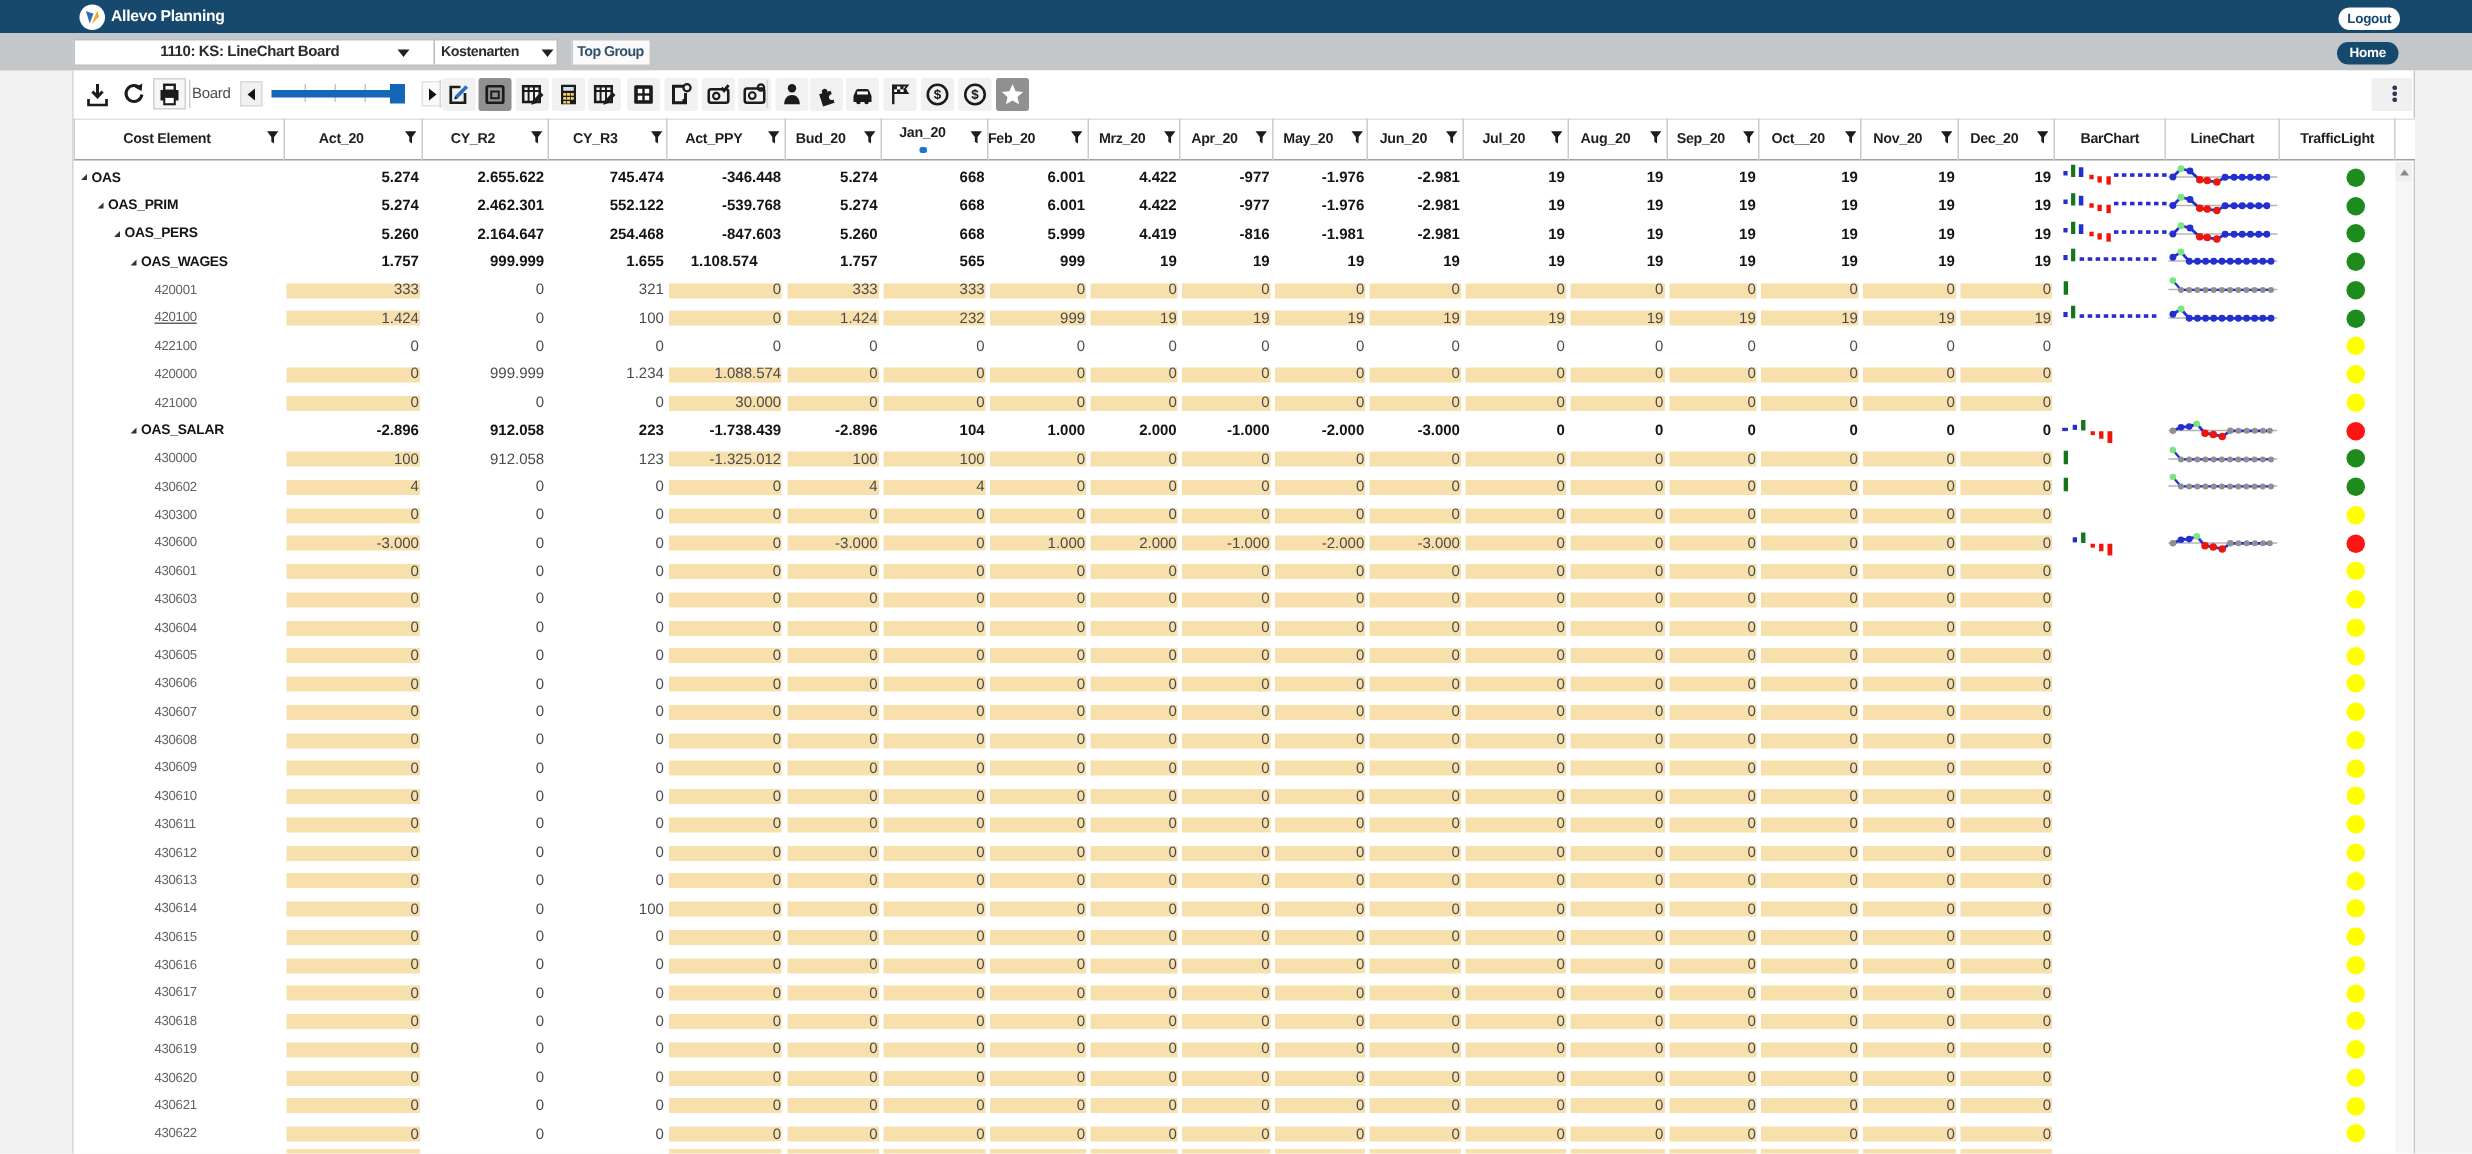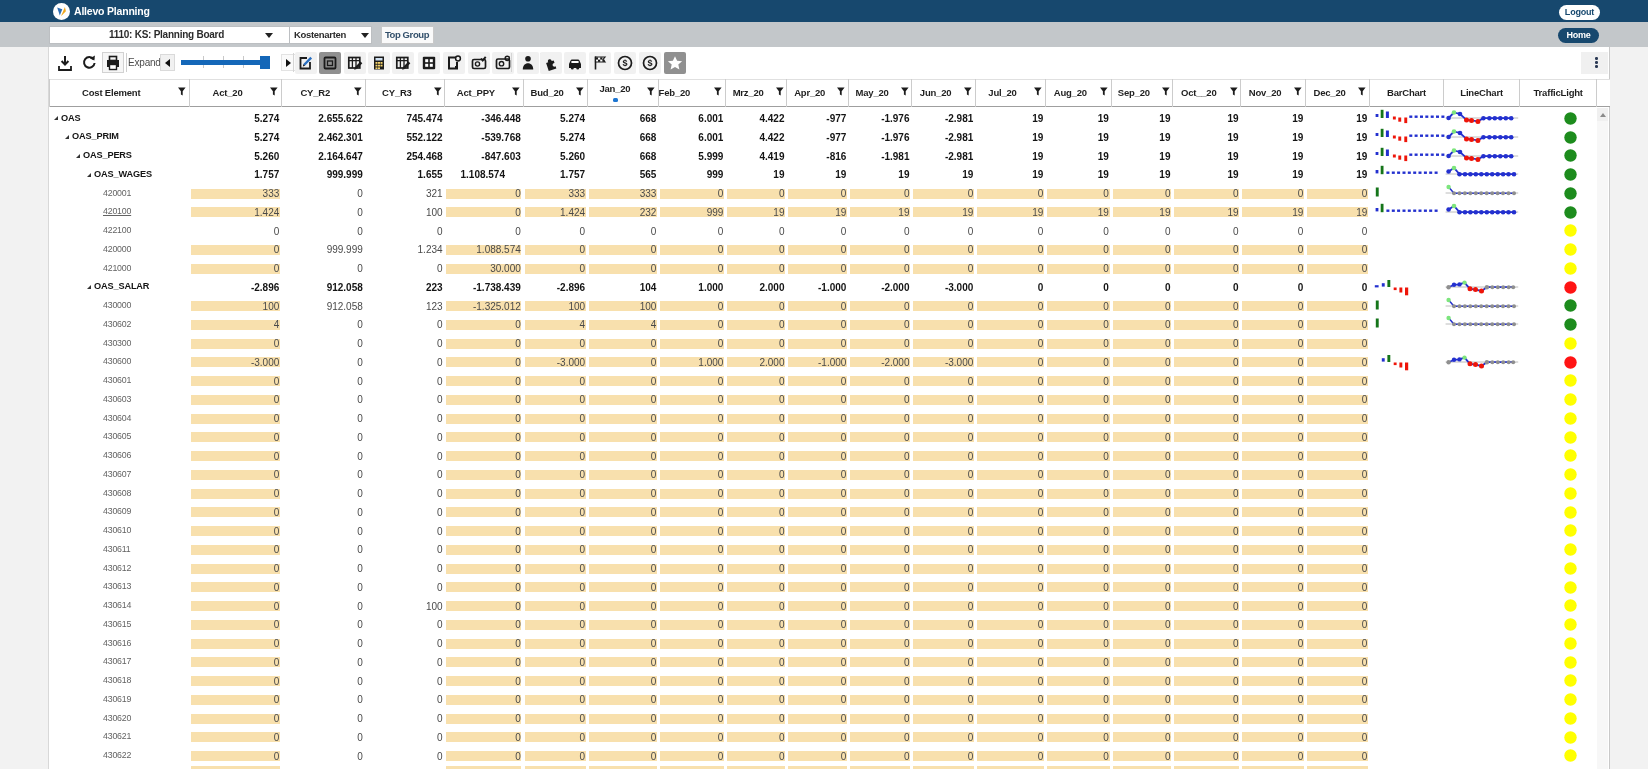--- a/index.html
+++ b/index.html
@@ -3,21 +3,21 @@
 <div style="left:0;top:0;width:1648px;height:22px;background:#17486e;"></div>
 <svg style="left:53px;top:3px" width="17" height="17" viewBox="0 0 17 17">
     <circle cx="8.5" cy="8.5" r="8.5" fill="#fff"></circle>
     <path d="M4.2 4.4 L9.3 6.2 L6.8 12.6 Z" fill="#2e6db4"></path>
     <path d="M11.9 4.0 L12.9 8.2 L8.0 13.2 Z" fill="#f0a81c"></path>
   </svg>
 <div style="left:74px;top:5px;width:200px;height:14px;line-height:13px;color:#fff;font-size:10.5px;font-weight:bold;letter-spacing:-0.2px;">Allevo Planning</div>
 <div style="left:1559px;top:5px;width:41px;height:15px;background:#fff;border-radius:8px;color:#17486e;font-size:9px;font-weight:bold;text-align:center;line-height:15px;letter-spacing:-0.2px;">Logout</div>
 <div style="left:0;top:22px;width:1648px;height:25px;background:#c3c7ca;"></div>
 <div style="left:49px;top:26px;width:241px;height:17.5px;background:#fff;border:1px solid #bcbfc2;">
-    <div style="left:0;top:0;width:233px;height:15.5px;text-align:center;line-height:15.5px;font-size:10px;letter-spacing:-0.25px;font-weight:bold;color:#2b2b2b;white-space:nowrap;">1110: KS: Planning Board</div>
+    <div style="left:0;top:0;width:233px;height:15.5px;text-align:center;line-height:15.5px;font-size:10px;letter-spacing:-0.25px;font-weight:bold;color:#2b2b2b;white-space:nowrap;">1110: KS: LineChart Board</div>
     <div style="left:215px;top:5.5px;width:0;height:0;border-left:4px solid transparent;border-right:4px solid transparent;border-top:5px solid #222;"></div>
   </div>
 <div style="left:289px;top:26px;width:83px;height:17.5px;background:#fff;border:1px solid #bcbfc2;">
     <div style="left:0;top:0;width:60px;height:15.5px;text-align:center;line-height:15.5px;font-size:9.5px;letter-spacing:-0.3px;font-weight:bold;color:#2b2b2b;white-space:nowrap;">Kostenarten</div>
     <div style="left:71px;top:5.5px;width:0;height:0;border-left:4px solid transparent;border-right:4px solid transparent;border-top:5px solid #222;"></div>
   </div>
 <div style="left:380.5px;top:26px;width:53px;height:17.5px;background:#fafafa;border:1px solid #c9c9c9;text-align:center;line-height:15.5px;font-size:9.5px;letter-spacing:-0.4px;font-weight:bold;color:#33506b;white-space:nowrap;">Top Group</div>
 <div style="left:1558px;top:28px;width:41px;height:15px;background:#17486e;border-radius:8px;color:#fff;font-size:9px;font-weight:bold;text-align:center;line-height:15px;letter-spacing:-0.2px;">Home</div>
 <div style="left:49px;top:47px;width:1561px;height:722px;background:#fff;"></div>
 <div style="left:48px;top:47px;width:1px;height:722px;background:#d8d8d8;"></div>
@@ -32,21 +32,21 @@
     <path d="M14.9 1.6 L14.4 6.6 L9.9 4.4 Z" fill="#1b1b1b"></path>
   </svg>
 <div style="left:102px;top:52px;width:22px;height:21px;background:#f6f6f6;border:1px solid #d2d2d2;"></div>
 <svg style="left:104px;top:53.5px" width="18" height="18" viewBox="0 0 18 18">
     <rect x="3" y="6" width="12" height="7" fill="#1b1b1b"></rect>
     <rect x="5.5" y="2.5" width="7" height="4" fill="none" stroke="#1b1b1b" stroke-width="1.6"></rect>
     <rect x="5.5" y="10.5" width="7" height="5" fill="#fff" stroke="#1b1b1b" stroke-width="1.4"></rect>
     <text x="7" y="11.4" font-size="4" fill="#1b1b1b" font-family="Liberation Sans">csv</text>
   </svg>
 <div style="left:126px;top:53px;width:1px;height:19px;background:#cfcfcf;"></div>
-<div style="left:128px;top:57px;width:50px;height:14px;font-size:10px;letter-spacing:-0.2px;color:#4c4c4c;white-space:nowrap;">Expand</div>
+<div style="left:128px;top:57px;width:50px;height:14px;font-size:10px;letter-spacing:-0.2px;color:#4c4c4c;white-space:nowrap;">Board</div>
 <div style="left:160px;top:54px;width:14.5px;height:17px;background:#f1f1f1;border:1px solid #dadada;"></div>
 <div style="left:164.5px;top:58.5px;width:0;height:0;border-top:4px solid transparent;border-bottom:4px solid transparent;border-right:5px solid #111;"></div>
 <div style="left:202.5px;top:56px;width:1px;height:12px;background:#c8c8c8;"></div>
 <div style="left:222.7px;top:56px;width:1px;height:12px;background:#c8c8c8;"></div>
 <div style="left:243.4px;top:56px;width:1px;height:12px;background:#c8c8c8;"></div>
 <div style="left:181px;top:59.5px;width:80px;height:5.5px;background:#1467b8;"></div>
 <div style="left:260px;top:56px;width:10px;height:12.5px;background:#1467b8;"></div>
 <div style="left:281px;top:54px;width:14.5px;height:17px;background:#fafafa;border:1px solid #e3e3e3;"></div>
 <div style="left:286px;top:58.5px;width:0;height:0;border-top:4px solid transparent;border-bottom:4px solid transparent;border-left:5px solid #111;"></div>
 <div style="left:293px;top:53px;width:1px;height:19px;background:#d5d5d5;"></div>

